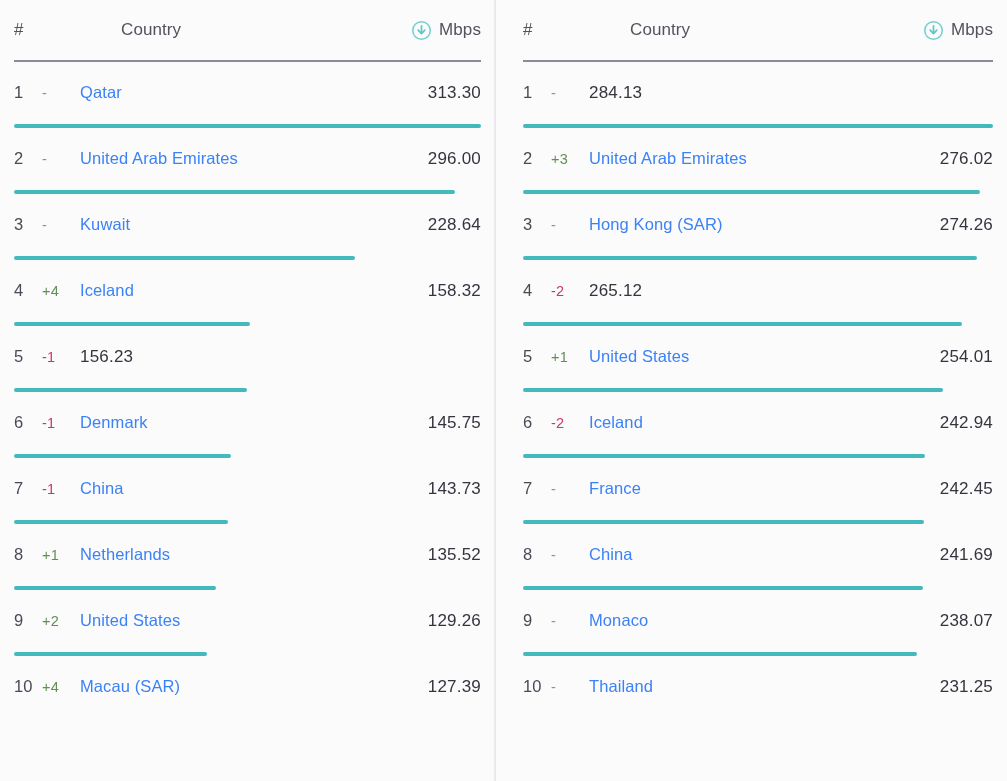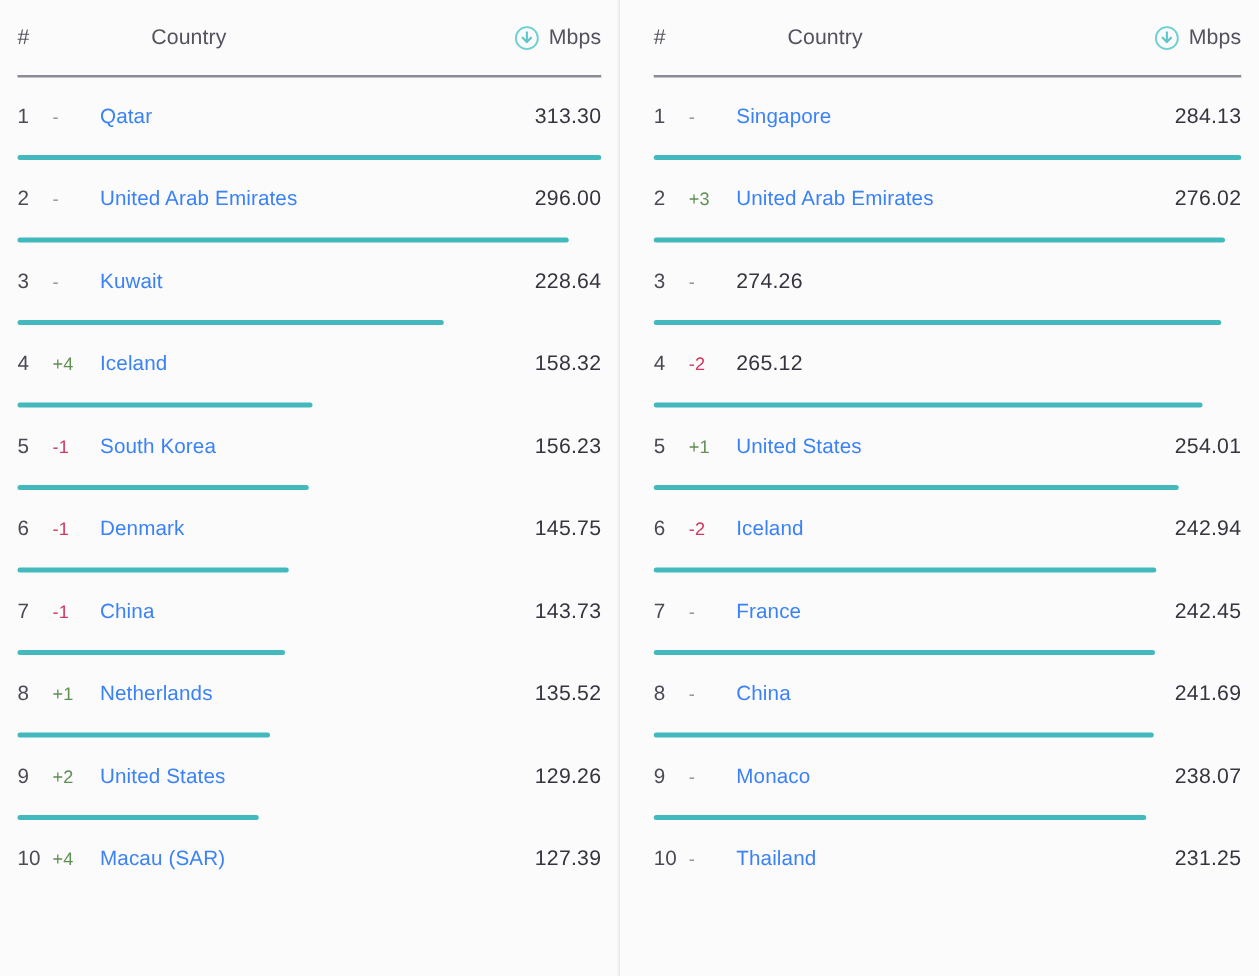--- a/index.html
+++ b/index.html
@@ -223,21 +223,20 @@
             <div class="c-speed">158.32</div>
           </div>
           <div class="bar-track">
             <div class="bar-fill" style="width: 50.53%; background: rgb(67, 185, 189);"></div>
           </div>
         </div>
         <div class="row">
           <div class="row-line">
             <div class="c-rank">5</div>
             <div class="c-delta down">-1</div>
-            <a class="c-country">South Korea</a>
             <div class="c-speed">156.23</div>
           </div>
           <div class="bar-track">
             <div class="bar-fill" style="width: 49.87%; background: rgb(67, 185, 189);"></div>
           </div>
         </div>
         <div class="row">
           <div class="row-line">
             <div class="c-rank">6</div>
             <div class="c-delta down">-1</div>
@@ -309,21 +308,20 @@
         </span>
         <span>Mbps</span>
       </div>
     </div>
 
     <div class="rows">
         <div class="row">
           <div class="row-line">
             <div class="c-rank">1</div>
             <div class="c-delta same">-</div>
-            <a class="c-country">Singapore</a>
             <div class="c-speed">284.13</div>
           </div>
           <div class="bar-track">
             <div class="bar-fill" style="width: 100%; background: rgb(67, 185, 189);"></div>
           </div>
         </div>
         <div class="row">
           <div class="row-line">
             <div class="c-rank">2</div>
             <div class="c-delta up">+3</div>
@@ -331,20 +329,21 @@
             <div class="c-speed">276.02</div>
           </div>
           <div class="bar-track">
             <div class="bar-fill" style="width: 97.15%; background: rgb(67, 185, 189);"></div>
           </div>
         </div>
         <div class="row">
           <div class="row-line">
             <div class="c-rank">3</div>
             <div class="c-delta same">-</div>
+            <a class="c-country">Hong Kong (SAR)</a>
             <div class="c-speed">274.26</div>
           </div>
           <div class="bar-track">
             <div class="bar-fill" style="width: 96.53%; background: rgb(67, 185, 189);"></div>
           </div>
         </div>
         <div class="row">
           <div class="row-line">
             <div class="c-rank">4</div>
             <div class="c-delta down">-2</div>

